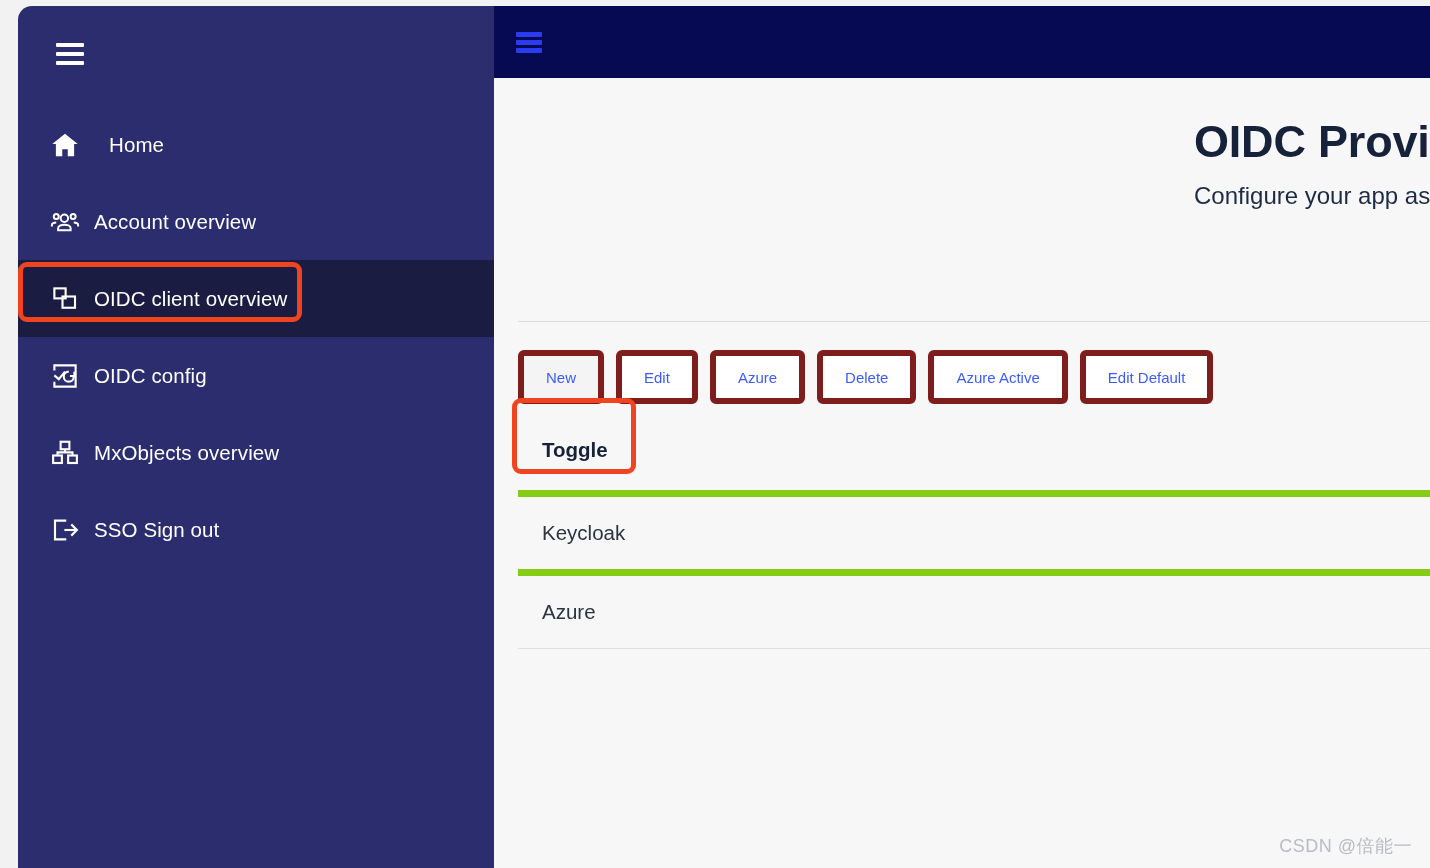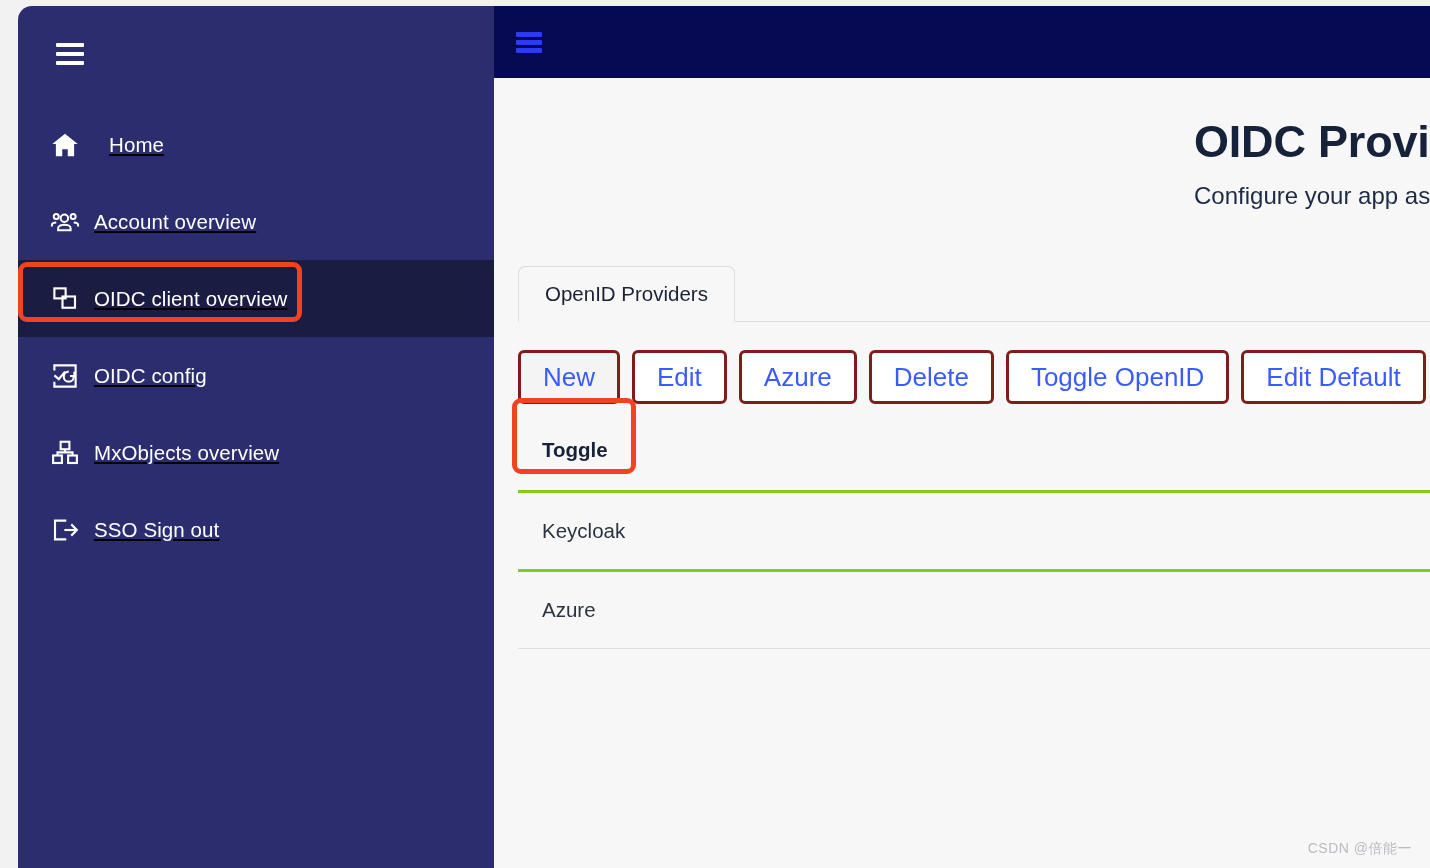--- a/index.html
+++ b/index.html
@@ -21,21 +21,20 @@
   
   .sidebar {
     position: absolute;
     left: 18px;
     top: 6px;
     width: 476px;
     height: 862px;
     background: #2b2d6e;
     border-top-left-radius: 14px;
     overflow: hidden;
-    text-decoration: underline;
   }
   .sidebar-toggle {
     height: 96px;
     display: flex;
     align-items: center;
     padding-left: 38px;
   }
   .ham {
     width: 28px; height: 22px;
     display: flex; flex-direction: column; justify-content: space-between;
@@ -151,24 +150,24 @@
   .btnbar {
     margin-top: 28px;
     padding-left: 24px;
     display: flex;
     gap: 12px;
   }
   .btn {
     height: 54px;
     padding: 8px 22px;
     background: #ffffff;
-    border: 3px solid #7f1d1d;
+    border: 6px solid #7f1d1d;
     border-radius: 6px;
     color: #3b5bfd;
-    font-size: 26px;
+    font-size: 15px;
     font-family: "Liberation Sans", sans-serif;
     cursor: pointer;
     display: flex;
     align-items: center;
     justify-content: center;
     white-space: nowrap;
   }
   .btn.pressed { background: #f4f4f5; }
 
   
@@ -177,21 +176,21 @@
     padding-left: 24px;
     padding-right: 0;
   }
   .thead {
     font-size: 20.5px;
     font-weight: bold;
     color: #16213a;
     padding: 0 0 28px 24px;
   }
   .trow {
-    border-top: 3px solid #84cc16;
+    border-top: 7px solid #84cc16;
     height: 79px;
     display: flex;
     align-items: center;
     padding-left: 24px;
     font-size: 20.5px;
     color: #2c3440;
     cursor: pointer;
   }
   .tfoot-line { border-top: 1px solid #dedfe1; height: 1px; }
 
@@ -203,21 +202,21 @@
     pointer-events: none;
   }
   #annot-sidebar { left: 18px; top: 262px; width: 284px; height: 60px; }
   #annot-new { left: 512px; top: 398px; width: 124px; height: 76px; }
 
   
   .watermark {
     position: absolute;
     right: 18px;
     bottom: 10px;
-    font-size: 14px;
+    font-size: 18px;
     color: #b9bcc2;
     letter-spacing: 0.5px;
     white-space: nowrap;
   }
 </style>
 </head>
 <body>
 
 <div class="app">
 
@@ -315,32 +314,29 @@
       </div>
     </div>
 
     <div class="page-head">
       <div class="page-title">OIDC Providers</div>
       <div class="page-sub">Configure your app as an OIDC client. Create a new OpenID provider.</div>
     </div>
 
     <div class="tabs-wrap">
       <div class="tabs">
-        <div class="tab active">
-          <span>OpenID Providers</span>
-        </div>
       </div>
     </div>
 
     <div class="btnbar">
       <button class="btn pressed">New</button>
       <button class="btn">Edit</button>
       <button class="btn">Azure</button>
       <button class="btn">Delete</button>
-      <button class="btn">Toggle OpenID</button>
+      <button class="btn">Azure Active</button>
       <button class="btn">Edit Default</button>
     </div>
 
     <div class="table">
       <div class="thead">Toggle</div>
       <div class="trow">
         <span>Keycloak</span>
       </div>
       <div class="trow">
         <span>Azure</span>

